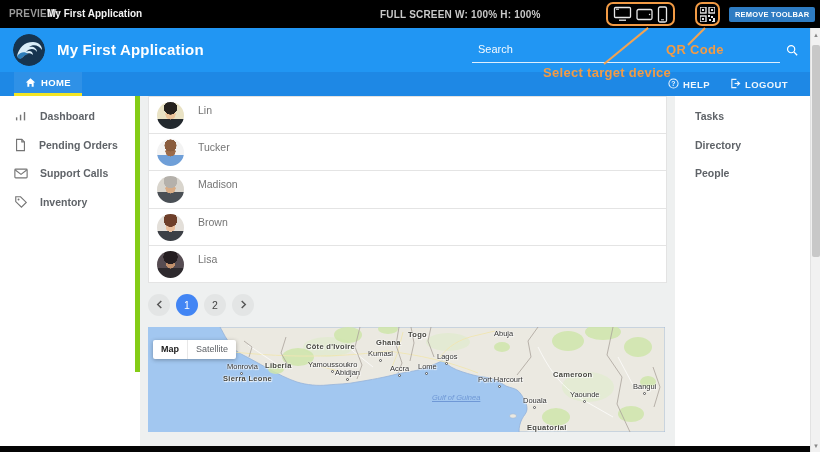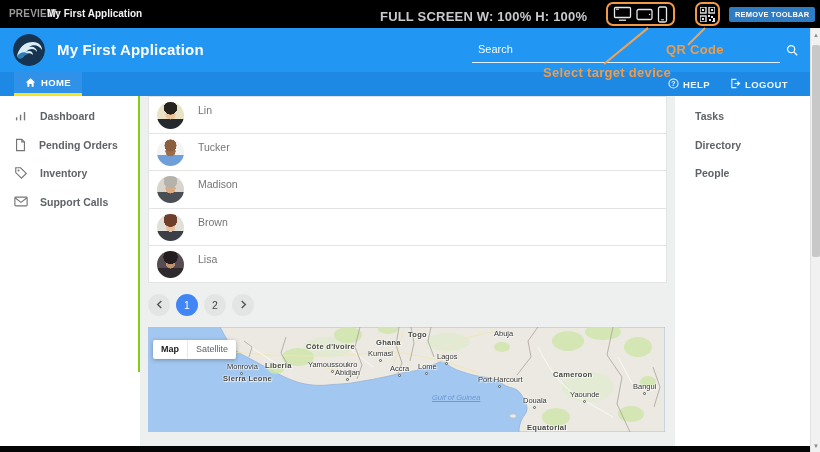--- a/index.html
+++ b/index.html
@@ -4,21 +4,21 @@
 <style>
   * { margin:0; padding:0; box-sizing:border-box; }
   html,body { background:#555; }
   body { font-family:"Liberation Sans", sans-serif; }
   #stage { position:relative; width:820px; height:452px; background:#fff; overflow:hidden; margin:0 auto; }
 
   
   .toolbar { position:absolute; left:0; top:0; width:820px; height:28px; background:#000000; }
   .tb-preview { position:absolute; left:9px; top:8px; font-size:10px; font-weight:bold; color:#9b9b9b; letter-spacing:.2px; }
   .tb-appname { position:absolute; left:47px; top:8px; font-size:10px; font-weight:bold; color:#f2f2f2; }
-  .tb-full { position:absolute; left:380px; top:9px; font-size:13px; color:#c9c9c9; font-weight:bold; letter-spacing:.2px; }
+  .tb-full { position:absolute; left:380px; top:9px; font-size:10px; color:#c9c9c9; font-weight:bold; letter-spacing:.2px; }
   .tb-devices { position:absolute; left:606px; top:2px; width:69px; height:24px; border:2px solid #f29b45; border-radius:7px; display:flex; align-items:center; justify-content:space-between; padding:0 5px; }
   .tb-qr { position:absolute; left:695px; top:2px; width:25px; height:24px; border:2px solid #f29b45; border-radius:7px; display:flex; align-items:center; justify-content:center; }
   .dev-ic { display:flex; align-items:center; color:#e8e8e8; }
   .tb-remove { position:absolute; left:729px; top:7px; height:15px; background:#2e7cc3; border:none; border-radius:2px; color:#fff; font-size:7.5px; font-weight:bold; font-family:"Liberation Sans",sans-serif; padding:0 6px; letter-spacing:.2px; cursor:pointer; }
 
   
   .appheader { position:absolute; left:0; top:28px; width:810px; height:44px; background:#2196f3; }
   .logo { position:absolute; left:13px; top:6px; width:32px; height:32px; border-radius:50%; overflow:hidden; }
   .app-title { position:absolute; left:57px; top:13px; color:#fff; font-size:15px; font-weight:bold; letter-spacing:.2px; }
   .searchbox { position:absolute; left:472px; top:10px; width:308px; height:25px; border-bottom:1px solid rgba(255,255,255,.85); }
@@ -27,21 +27,21 @@
 
   
   .navbar { position:absolute; left:0; top:72px; width:810px; height:24px; background:#1e88e5; }
   .tabs { position:absolute; left:14px; top:0; height:24px; display:flex; }
   .tab { display:flex; align-items:center; gap:5px; height:24px; padding:0 11px; font-size:9.5px; font-weight:bold; letter-spacing:.4px; color:rgba(255,255,255,.55); cursor:pointer; }
   .tab.active { color:#fff; background:rgba(255,255,255,.08); border-bottom:3px solid #f3e524; }
   .nav-right { position:absolute; right:22px; top:0; height:24px; display:flex; align-items:center; gap:20px; }
   .nav-link { display:flex; align-items:center; gap:4px; color:rgba(255,255,255,.92); font-size:9.5px; font-weight:bold; letter-spacing:.4px; cursor:pointer; }
 
   
-  .leftbar { position:absolute; left:0; top:96px; width:140px; height:276px; background:#fff; border-right:2px solid #84cc16; padding-top:6px; }
+  .leftbar { position:absolute; left:0; top:96px; width:140px; height:276px; background:#fff; border-right:5px solid #84cc16; padding-top:6px; }
   .snav-item { display:flex; align-items:center; gap:12px; height:28.5px; padding-left:14px; color:#5f6368; font-size:10.5px; font-weight:bold; cursor:pointer; }
   .snav-icon { display:flex; align-items:center; color:#757575; }
 
   .main { position:absolute; left:140px; top:96px; width:535px; height:356px; background:#eef0f0; padding:0 8px; overflow:hidden; }
   .list-title { margin-top:9px; height:17px; font-size:10.5px; color:#55595c; }
   .plist { background:#fff; border:1px solid #e3e3e3; border-bottom:none; }
   .prow { position:relative; height:37.2px; border-bottom:1px solid #e4e4e4; background:#fff; cursor:pointer; }
   .avatar { position:absolute; left:8px; top:5px; width:27px; height:27px; border-radius:50%; }
   .pname { position:absolute; left:49px; top:7px; font-size:10.5px; color:#757575; }
   .av0 { background:radial-gradient(circle at 50% 22%, #26221e 0 26%, transparent 27%), radial-gradient(circle at 50% 46%, #ecc49a 0 25%, transparent 26%), linear-gradient(180deg, transparent 62%, #23292e 63%), #e9e2c4; }
@@ -194,35 +194,35 @@
           <span class="snav-icon">
             <svg width="13" height="14" viewBox="0 0 14 16" fill="none" stroke="currentColor" stroke-width="1.3">
               <path d="M2.5,1.5 H8.5 L11.5,4.5 V14.5 H2.5 Z"></path>
               <path d="M8.5,1.5 V4.5 H11.5"></path>
             </svg>
           </span>
           <span>Pending Orders</span>
         </div>
         <div class="snav-item">
           <span class="snav-icon">
+            <svg width="14" height="11" viewBox="0 0 16 12" fill="none" stroke="currentColor" stroke-width="1.3">
+              <rect x="1" y="1" width="14" height="10" rx="1"></rect>
+              <path d="M1.5,2 L8,7 L14.5,2"></path>
+            </svg>
+          </span>
+          <span>Support Calls</span>
+        </div>
+        <div class="snav-item">
+          <span class="snav-icon">
             <svg width="14" height="14" viewBox="0 0 16 16" fill="none" stroke="currentColor" stroke-width="1.3">
               <path d="M2,2 H7.5 L14,8.5 L8.5,14 L2,7.5 Z"></path>
               <circle cx="5.2" cy="5.2" r="1.1" fill="currentColor" stroke="none"></circle>
             </svg>
           </span>
           <span>Inventory</span>
-        </div>
-        <div class="snav-item">
-          <span class="snav-icon">
-            <svg width="14" height="11" viewBox="0 0 16 12" fill="none" stroke="currentColor" stroke-width="1.3">
-              <rect x="1" y="1" width="14" height="10" rx="1"></rect>
-              <path d="M1.5,2 L8,7 L14.5,2"></path>
-            </svg>
-          </span>
-          <span>Support Calls</span>
         </div>
       </div>
   </div>
 
   <div class="main">
     <div class="plist">
         <div class="prow">
           <span class="avatar av0"></span>
           <span class="pname">Lin</span>
         </div>

